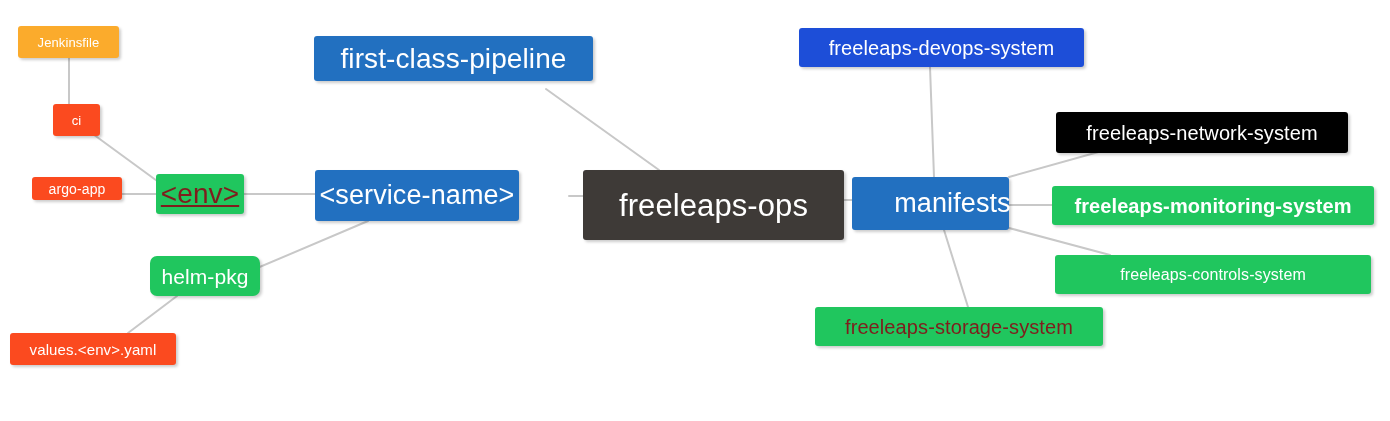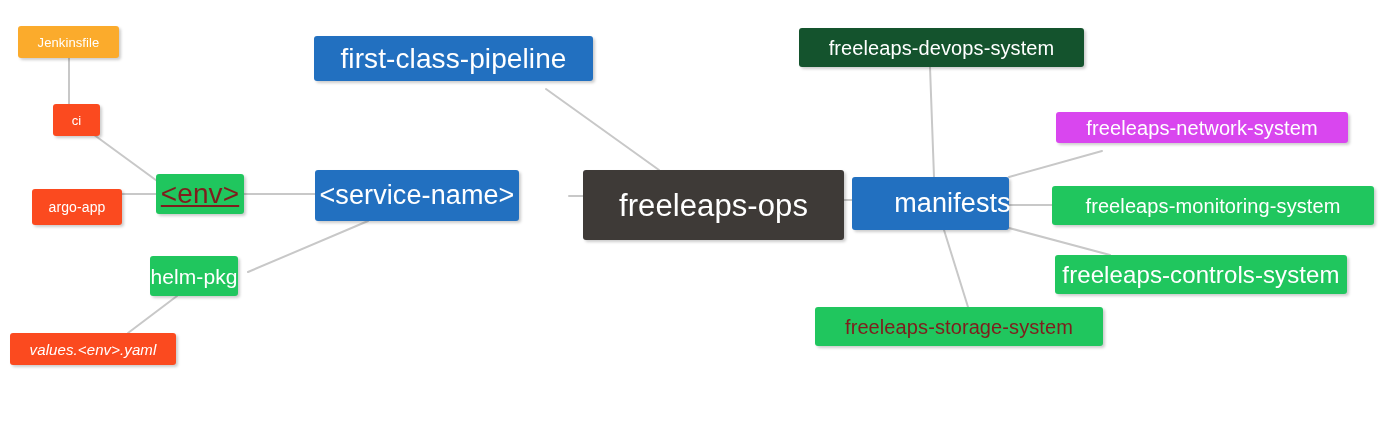--- a/index.html
+++ b/index.html
@@ -60,27 +60,27 @@
       <line x1="844" y1="200" x2="852" y2="200" stroke="#c8c8c8" stroke-width="2" stroke-linecap="round"></line>
       <line x1="934" y1="177" x2="930" y2="67" stroke="#c8c8c8" stroke-width="2" stroke-linecap="round"></line>
       <line x1="1009" y1="177" x2="1102" y2="151" stroke="#c8c8c8" stroke-width="2" stroke-linecap="round"></line>
       <line x1="1009" y1="205" x2="1052" y2="205" stroke="#c8c8c8" stroke-width="2" stroke-linecap="round"></line>
       <line x1="1009" y1="228" x2="1110" y2="255" stroke="#c8c8c8" stroke-width="2" stroke-linecap="round"></line>
       <line x1="944" y1="230" x2="968" y2="307" stroke="#c8c8c8" stroke-width="2" stroke-linecap="round"></line>
     </svg>
   <div id="node-layer">
       <div class="node node-orange" style="left: 18px; top: 26px; width: 101px; height: 32px; font-size: 13px; background: rgb(251, 171, 44); color: rgb(255, 255, 255);">Jenkinsfile</div>
       <div class="node node-red" style="left: 53px; top: 104px; width: 47px; height: 32px; font-size: 13px; background: rgb(251, 74, 31); color: rgb(255, 255, 255);">ci</div>
-      <div class="node node-red" style="left: 32px; top: 177px; width: 90px; height: 36px; font-size: 14px; background: rgb(251, 74, 31); color: rgb(255, 255, 255); margin-top: 12px;">argo-app</div>
+      <div class="node node-red" style="left: 32px; top: 177px; width: 90px; height: 23px; font-size: 14px; background: rgb(251, 74, 31); color: rgb(255, 255, 255);">argo-app</div>
       <div class="node node-green" style="left: 156px; top: 174px; width: 88px; height: 40px; font-size: 28px; background: rgb(32, 198, 94); color: #7f1d1d; text-decoration: underline;">&lt;env&gt;</div>
-      <div class="node node-green" style="left: 150px; top: 256px; width: 88px; height: 40px; font-size: 21px; background: rgb(32, 198, 94); color: rgb(255, 255, 255);">helm-pkg</div>
-      <div class="node node-red" style="left: 10px; top: 333px; width: 166px; height: 32px; font-size: 15px; background: rgb(251, 74, 31); color: rgb(255, 255, 255); font-style: italic;">values.&lt;env&gt;.yaml</div>
+      <div class="node node-green" style="left: 150px; top: 256px; width: 110px; height: 40px; font-size: 21px; background: rgb(32, 198, 94); color: rgb(255, 255, 255); border-radius: 7px;">helm-pkg</div>
+      <div class="node node-red" style="left: 10px; top: 333px; width: 166px; height: 32px; font-size: 15px; background: rgb(251, 74, 31); color: rgb(255, 255, 255);">values.&lt;env&gt;.yaml</div>
       <div class="node node-blue" style="left: 314px; top: 36px; width: 279px; height: 45px; font-size: 28px; background: rgb(34, 112, 192); color: rgb(255, 255, 255);">first-class-pipeline</div>
       <div class="node node-blue" style="left: 315px; top: 170px; width: 204px; height: 51px; font-size: 27px; background: rgb(34, 112, 192); color: rgb(255, 255, 255);">&lt;service-name&gt;</div>
       <div class="node node-dark" style="left: 583px; top: 170px; width: 261px; height: 70px; font-size: 31px; background: rgb(62, 58, 55); color: rgb(255, 255, 255);">freeleaps-ops</div>
       <div class="node node-blue" style="left: 852px; top: 177px; width: 157px; height: 53px; font-size: 27px; background: rgb(34, 112, 192); color: rgb(255, 255, 255); padding-left: 44px;">manifests</div>
-      <div class="node node-green" style="left: 799px; top: 28px; width: 285px; height: 39px; font-size: 20px; background: #14532d; color: rgb(255, 255, 255);">freeleaps-devops-system</div>
-      <div class="node node-green" style="left: 1056px; top: 112px; width: 292px; height: 31px; font-size: 20px; background: #d946ef; color: rgb(255, 255, 255);">freeleaps-network-system</div>
-      <div class="node node-green" style="left: 1052px; top: 186px; width: 322px; height: 39px; font-size: 20px; background: rgb(32, 198, 94); color: rgb(255, 255, 255);">freeleaps-monitoring-system</div>
-      <div class="node node-green" style="left: 1055px; top: 255px; width: 292px; height: 39px; font-size: 24px; background: rgb(32, 198, 94); color: rgb(255, 255, 255); text-align: right;">freeleaps-controls-system</div>
+      <div class="node node-green" style="left: 799px; top: 28px; width: 285px; height: 39px; font-size: 20px; background: #1d4ed8; color: rgb(255, 255, 255);">freeleaps-devops-system</div>
+      <div class="node node-green" style="left: 1056px; top: 112px; width: 292px; height: 41px; font-size: 20px; background: #000000; color: rgb(255, 255, 255);">freeleaps-network-system</div>
+      <div class="node node-green" style="left: 1052px; top: 186px; width: 322px; height: 39px; font-size: 20px; background: rgb(32, 198, 94); color: rgb(255, 255, 255); font-weight: bold;">freeleaps-monitoring-system</div>
+      <div class="node node-green" style="left: 1055px; top: 255px; width: 316px; height: 39px; font-size: 16px; background: rgb(32, 198, 94); color: rgb(255, 255, 255); text-align: right;">freeleaps-controls-system</div>
       <div class="node node-green" style="left: 815px; top: 307px; width: 288px; height: 39px; font-size: 20px; background: rgb(32, 198, 94); color: #7f1d1d;">freeleaps-storage-system</div>
     </div>
 </div>
 
 </body></html>

